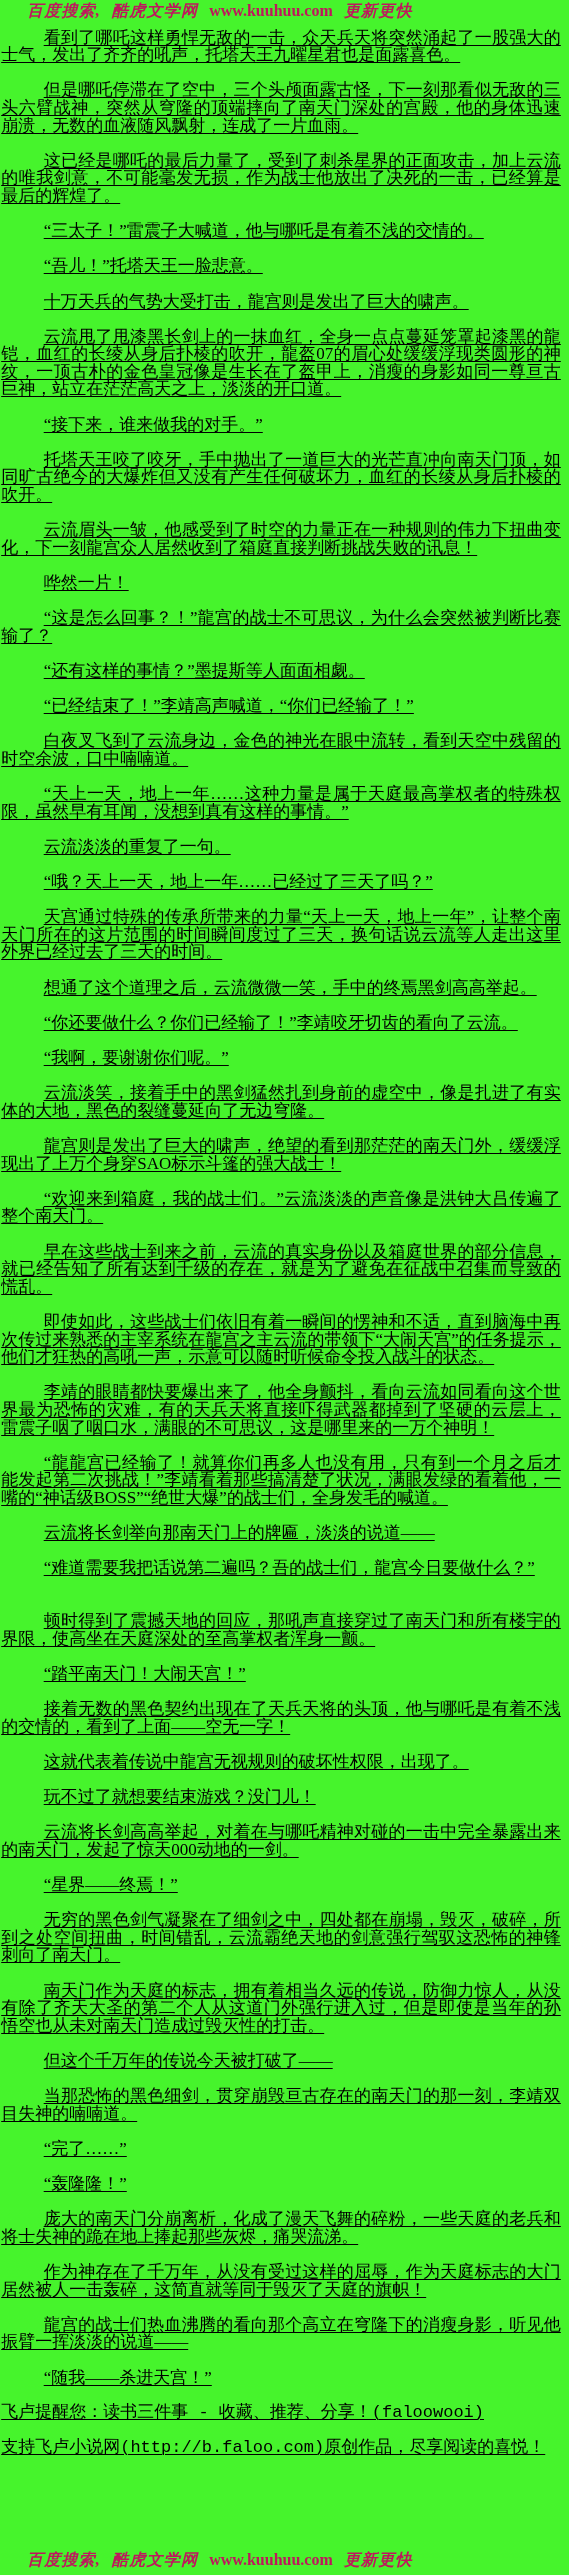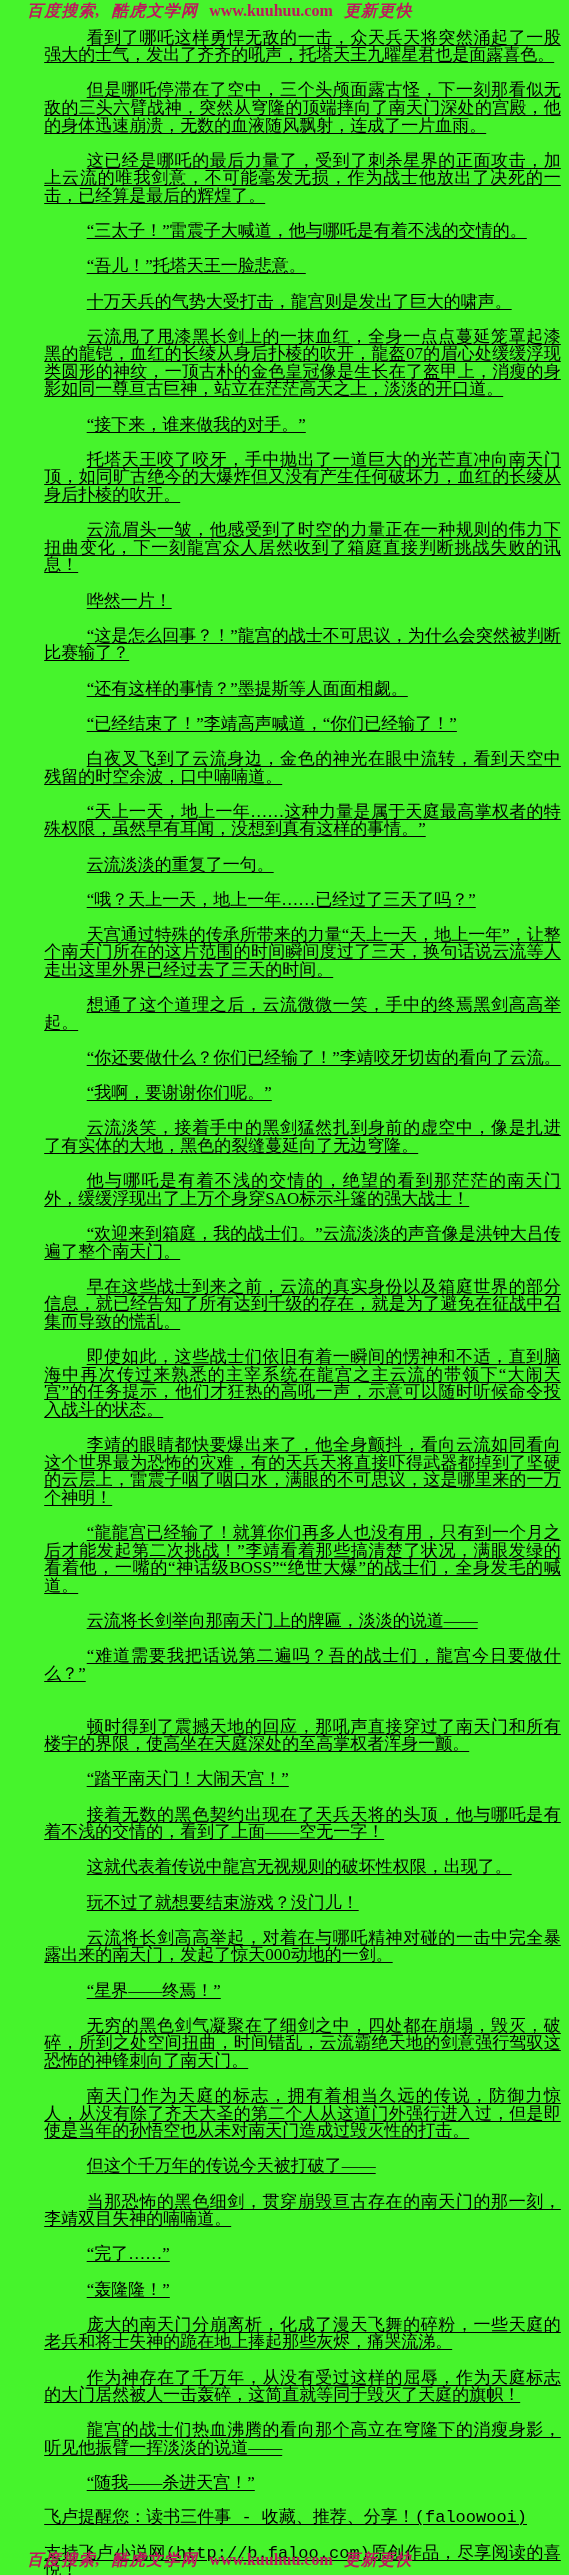--- a/index.html
+++ b/index.html
@@ -35,21 +35,20 @@
     font-size: 17px;
     line-height: 17.6px;
     text-align: justify;
   }
   .content p {
     margin: 0 0 17.6px 0;
     text-indent: 2.5em;
     text-decoration: underline;
     text-decoration-thickness: 0.6px;
     text-underline-offset: 1.8px;
-    padding-left: 43px;
   }
   .content p.gap {
     height: 17.6px;
     margin: 0;
     text-decoration: none;
   }
   .content p.footer-note {
     text-indent: 0;
     font-family: Liberation Mono, monospace;
   }
@@ -83,21 +82,21 @@
       <p>“已经结束了！”李靖高声喊道，“你们已经输了！”</p>
       <p>白夜叉飞到了云流身边，金色的神光在眼中流转，看到天空中残留的时空余波，口中喃喃道。</p>
       <p>“天上一天，地上一年……这种力量是属于天庭最高掌权者的特殊权限，虽然早有耳闻，没想到真有这样的事情。”</p>
       <p>云流淡淡的重复了一句。</p>
       <p>“哦？天上一天，地上一年……已经过了三天了吗？”</p>
       <p>天宫通过特殊的传承所带来的力量“天上一天，地上一年”，让整个南天门所在的这片范围的时间瞬间度过了三天，换句话说云流等人走出这里外界已经过去了三天的时间。</p>
       <p>想通了这个道理之后，云流微微一笑，手中的终焉黑剑高高举起。</p>
       <p>“你还要做什么？你们已经输了！”李靖咬牙切齿的看向了云流。</p>
       <p>“我啊，要谢谢你们呢。”</p>
       <p>云流淡笑，接着手中的黑剑猛然扎到身前的虚空中，像是扎进了有实体的大地，黑色的裂缝蔓延向了无边穹隆。</p>
-      <p>他与哪吒是有着不浅的交情的，绝望的看到那茫茫的南天门外，缓缓浮现出了上万个身穿SAO标示斗篷的强大战士！</p>
+      <p>龍宫则是发出了巨大的啸声，绝望的看到那茫茫的南天门外，缓缓浮现出了上万个身穿SAO标示斗篷的强大战士！</p>
       <p>“欢迎来到箱庭，我的战士们。”云流淡淡的声音像是洪钟大吕传遍了整个南天门。</p>
       <p>早在这些战士到来之前，云流的真实身份以及箱庭世界的部分信息，就已经告知了所有达到千级的存在，就是为了避免在征战中召集而导致的慌乱。</p>
       <p>即使如此，这些战士们依旧有着一瞬间的愣神和不适，直到脑海中再次传过来熟悉的主宰系统在龍宫之主云流的带领下“大闹天宫”的任务提示，他们才狂热的高吼一声，示意可以随时听候命令投入战斗的状态。</p>
       <p>李靖的眼睛都快要爆出来了，他全身颤抖，看向云流如同看向这个世界最为恐怖的灾难，有的天兵天将直接吓得武器都掉到了坚硬的云层上，雷震子咽了咽口水，满眼的不可思议，这是哪里来的一万个神明！</p>
       <p>“龍龍宫已经输了！就算你们再多人也没有用，只有到一个月之后才能发起第二次挑战！”李靖看着那些搞清楚了状况，满眼发绿的看着他，一嘴的“神话级BOSS”“绝世大爆”的战士们，全身发毛的喊道。</p>
       <p>云流将长剑举向那南天门上的牌匾，淡淡的说道——</p>
       <p>“难道需要我把话说第二遍吗？吾的战士们，龍宫今日要做什么？”</p>
       <p class="gap"></p>
       <p>顿时得到了震撼天地的回应，那吼声直接穿过了南天门和所有楼宇的界限，使高坐在天庭深处的至高掌权者浑身一颤。</p>
       <p>“踏平南天门！大闹天宫！”</p>

